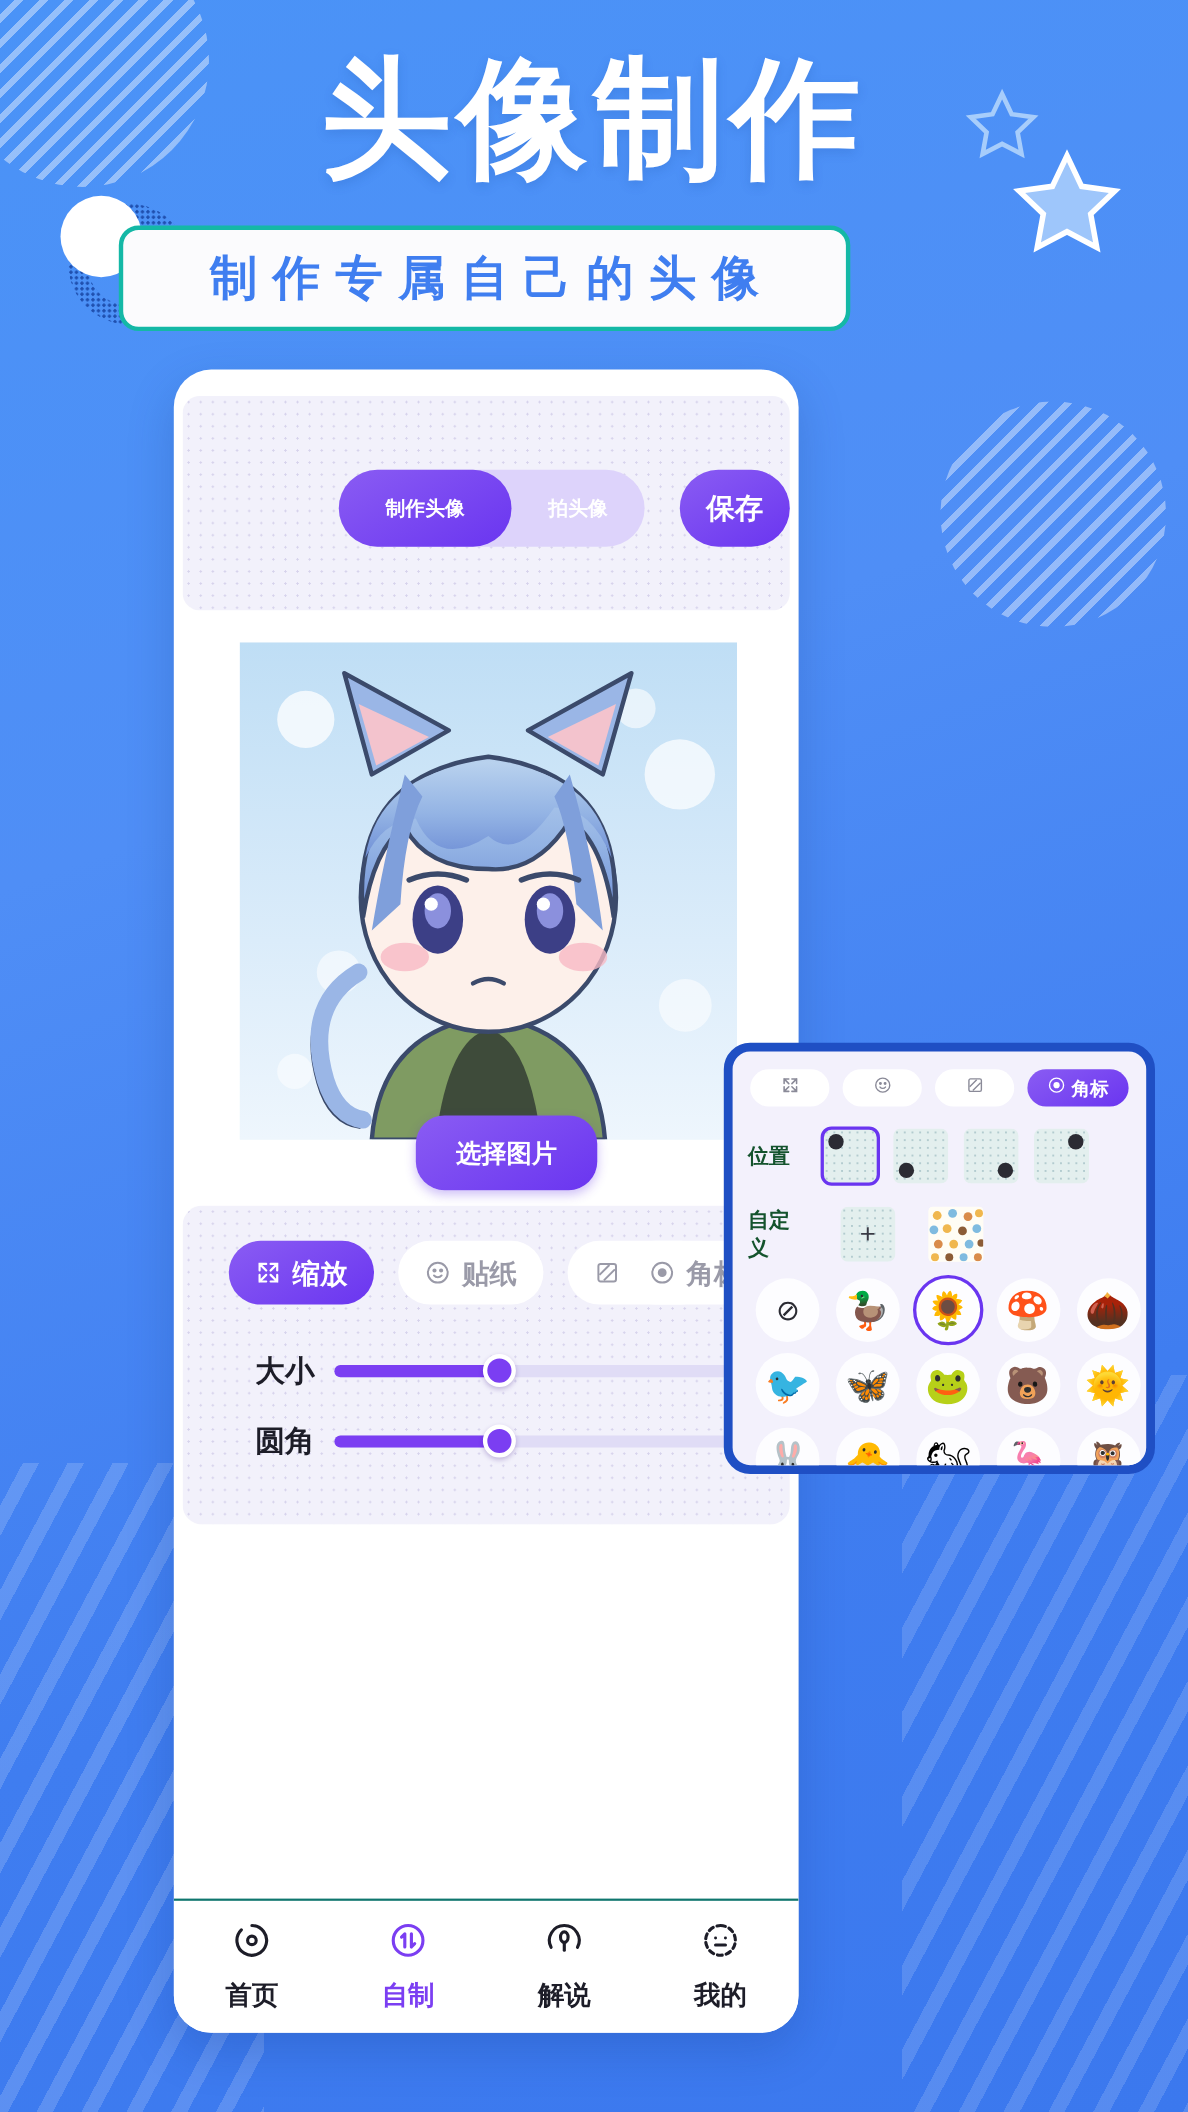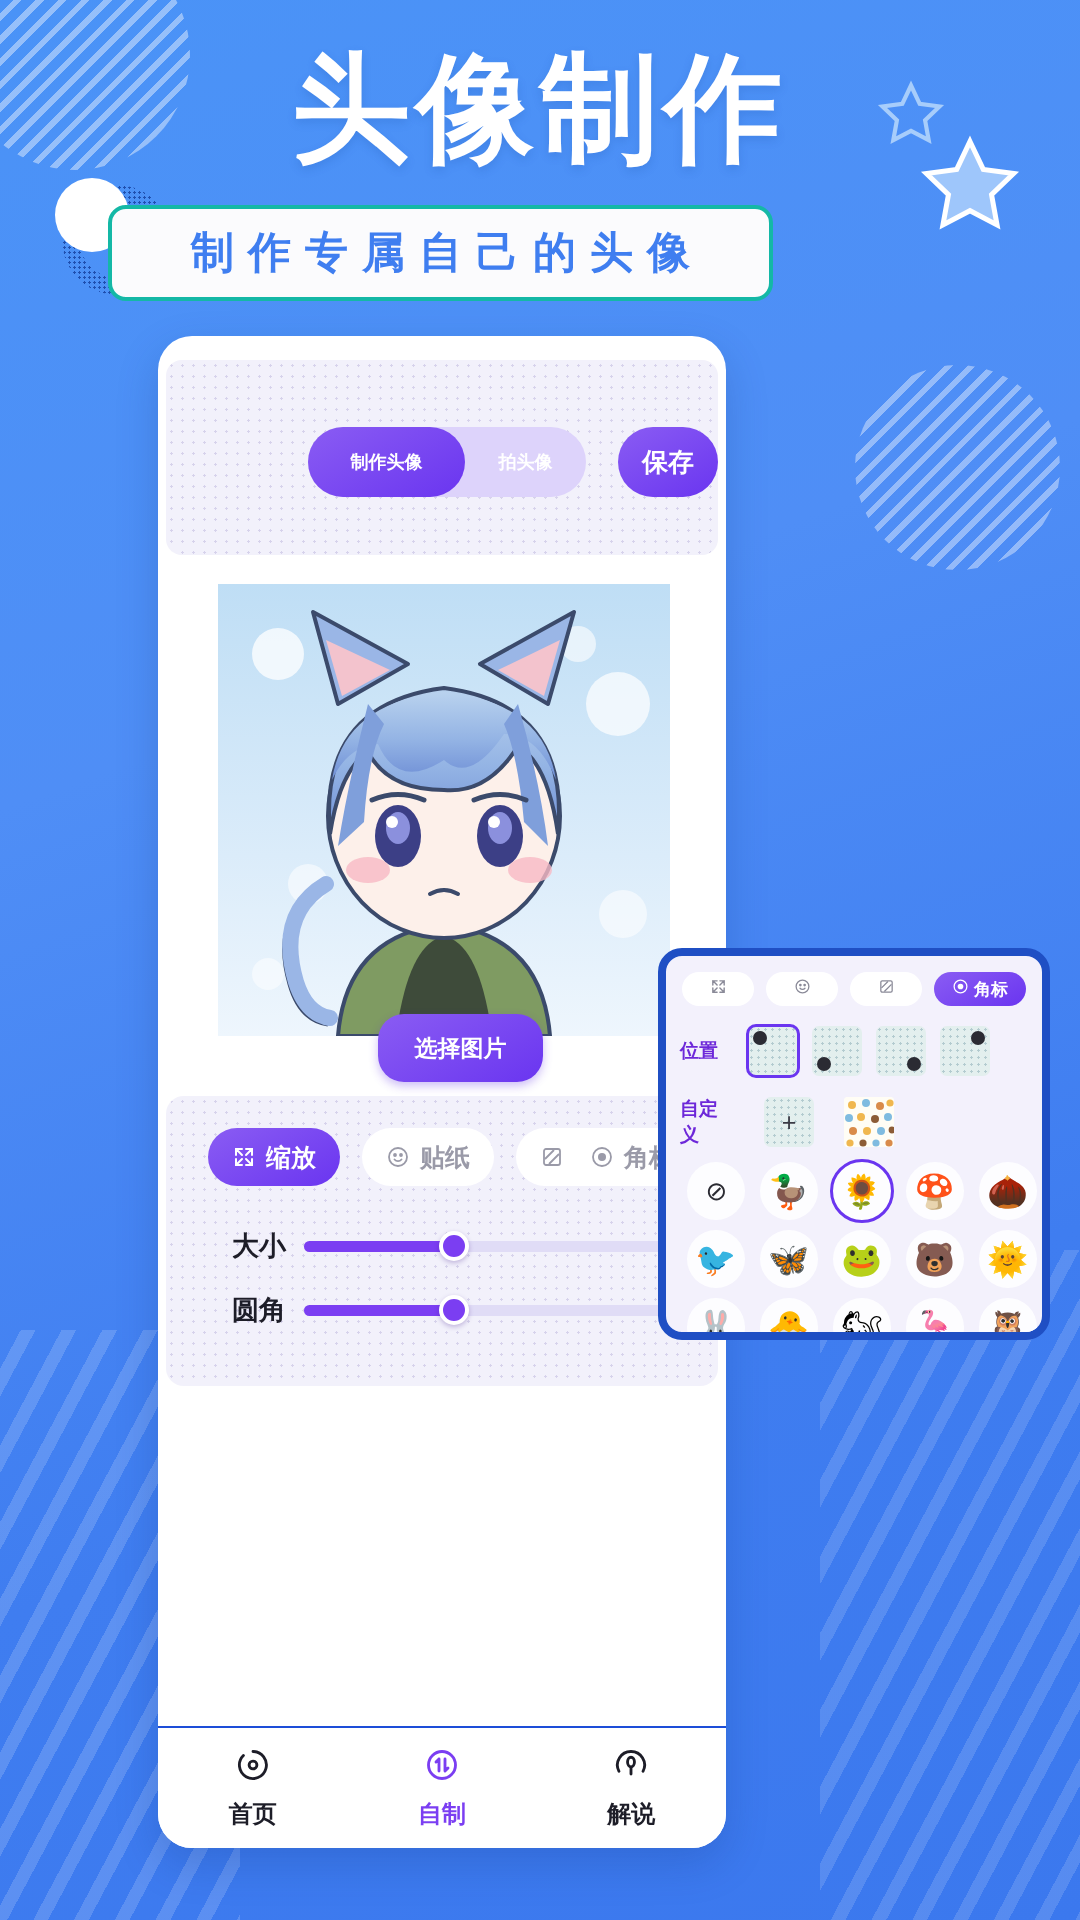--- a/index.html
+++ b/index.html
@@ -190,21 +190,21 @@
     border-radius: 50%; background: #7b3ef2;
     border: 4px solid #ffffff;
     box-shadow: 0 2px 5px rgba(60,20,140,.28);
   }
 
   
   #bottom-nav {
     position: absolute; left: 0; bottom: 0;
     width: 568px; height: 122px;
     background: #ffffff;
-    border-top: 2px solid #1d4ed8;
+    border-top: 2px solid #0f766e;
     display: flex; align-items: center; justify-content: space-around;
   }
   .nav-item {
     display: flex; flex-direction: column; align-items: center; gap: 9px;
     color: #1d1d28; font-size: 24px; font-weight: bold;
     width: 120px;
   }
   .nav-item.active { color: #7b3ef2; }
 
   
@@ -231,21 +231,21 @@
   #popup-tab-bg { width: 72px; }
   #popup-tab-corner {
     width: 92px; color: #ffffff;
     background: linear-gradient(150deg,#8a5cf3 0%, #6a35f0 100%);
   }
 
   .popup-row { position: absolute; display: flex; align-items: center; }
   #popup-row-position { left: 14px; top: 70px; gap: 14px; }
   #popup-row-custom  { left: 14px; top: 140px; gap: 30px; }
   .popup-row-label {
-    width: 54px; font-size: 19px; font-weight: bold; color: #6d28d9;
+    width: 54px; font-size: 19px; font-weight: bold; color: #14532d;
   }
   .pos-box {
     position: relative; width: 50px; height: 50px; border-radius: 7px;
     background-color: #e3efee;
     background-image: radial-gradient(circle, rgba(120,160,170,.45) 1px, transparent 1.2px);
     background-size: 7px 7px;
   }
   .pos-box.selected { outline: 3px solid #6a35f0; outline-offset: -1px; border-radius: 8px; }
   .pos-dot { position: absolute; width: 14px; height: 14px; border-radius: 50%; background: #2b2b33; }
   .pos-tl { left: 5px; top: 5px; }
@@ -460,20 +460,31 @@
     </div>
     <div class="nav-item">
       <span>
         <svg width="36" height="36" viewBox="0 0 24 24" fill="none" stroke="currentColor" stroke-width="1.9" stroke-linecap="round">
           <path d="M12 3a9 9 0 018 13.2M12 3a9 9 0 00-8 13.2"></path>
           <ellipse cx="12" cy="10" rx="2.3" ry="3.2"></ellipse>
             <path d="M12 13.5V18"></path>
         </svg>
       </span>
       <span>解说</span>
+    </div>
+    <div class="nav-item">
+      <span>
+        <svg width="36" height="36" viewBox="0 0 24 24" fill="none" stroke="currentColor" stroke-width="1.9" stroke-linecap="round">
+          <path d="M12 3a9 9 0 110 18 9 9 0 010-18" stroke-dasharray="3 2.4"></path>
+          <circle cx="9" cy="10.5" r=".9" fill="currentColor" stroke="none"></circle>
+          <circle cx="15" cy="10.5" r=".9" fill="currentColor" stroke="none"></circle>
+          <path d="M9 14.8h6"></path>
+        </svg>
+      </span>
+      <span>我的</span>
     </div>
   </div>
 </div>
 
 <div id="corner-popup" class="dots-bg">
 
   <div id="popup-tabs">
     <button class="popup-tab" id="popup-tab-scale">
       <span>
         <svg width="17" height="17" viewBox="0 0 24 24" fill="none" stroke="currentColor" stroke-width="2" stroke-linecap="round">

